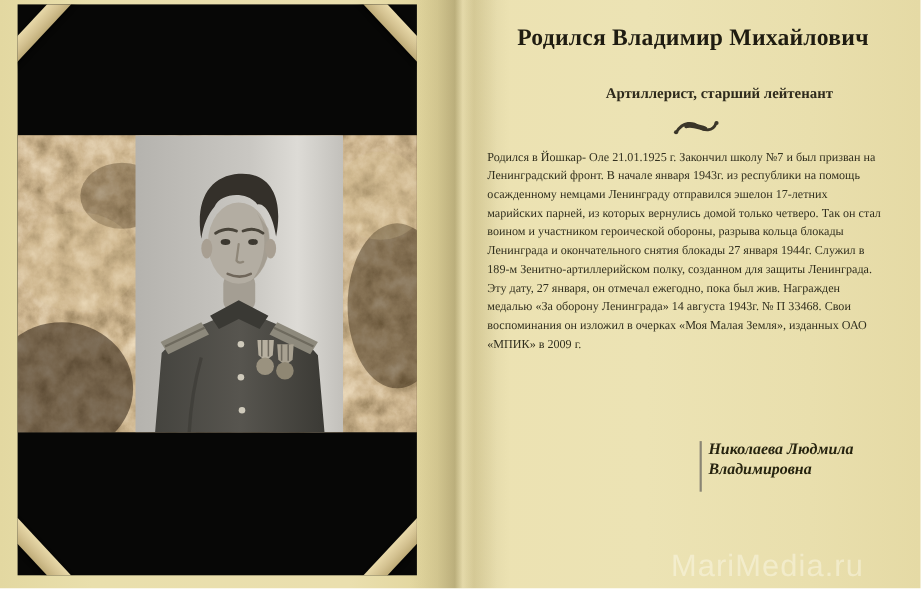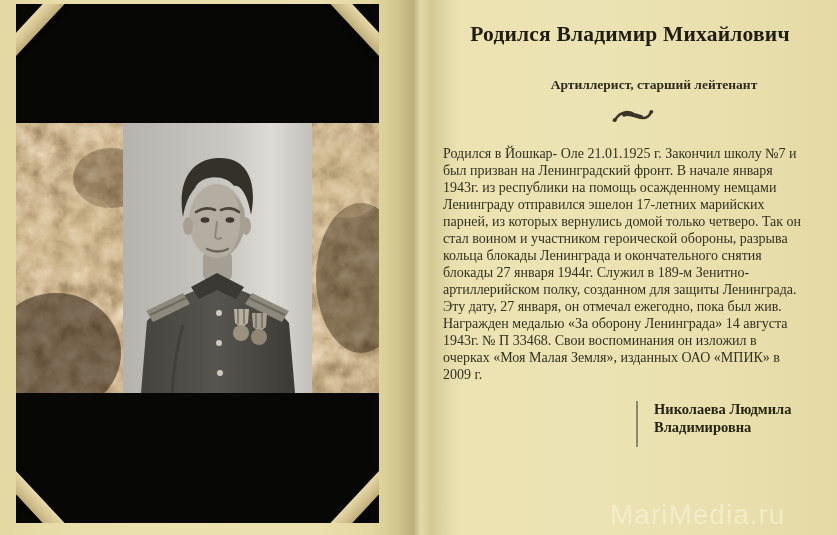--- a/index.html
+++ b/index.html
@@ -43,26 +43,26 @@
     position:absolute;left:460px;top:6px;width:340px;
     font-size:21.5px;line-height:28px;font-weight:bold;text-align:center;
     color:#1f1c11;letter-spacing:0.2px;
   }
   .subtitle{
     position:absolute;left:464px;top:77px;width:380px;
     font-size:13.5px;font-weight:600;text-align:center;color:#2e2a1c;font-family:Liberation Serif, serif;
   }
   .ornament{position:absolute;left:609px;top:104px;width:48px;height:24px;}
   .bio{
-    position:absolute;left:443px;top:145px;width:362px;margin:0;
-    font-size:14px;line-height:17px;color:#32301f;text-align:left;
+    position:absolute;left:443px;top:135px;width:362px;margin:0;
+    font-size:11px;line-height:17px;color:#32301f;text-align:left;
   }
   .author{
     position:absolute;left:636px;top:401px;width:178px;
-    border-left:2px solid #8a8574;padding-left:16px;
+    border-left:2px solid #8a8574;padding-left:6px;font-style:italic;
   }
   .author-name{font-size:14.5px;font-weight:bold;line-height:17.5px;color:#26230f;margin-bottom:11px;}
   .author-role{font-size:13.5px;line-height:17px;color:#32301f;}
   .watermark{
     position:absolute;left:610px;top:483px;
     font-family:"Liberation Sans","DejaVu Sans",sans-serif;
     font-size:28px;letter-spacing:1px;color:rgba(253,250,238,0.45);margin-top:16px;
   }
 </style>
 </head>

